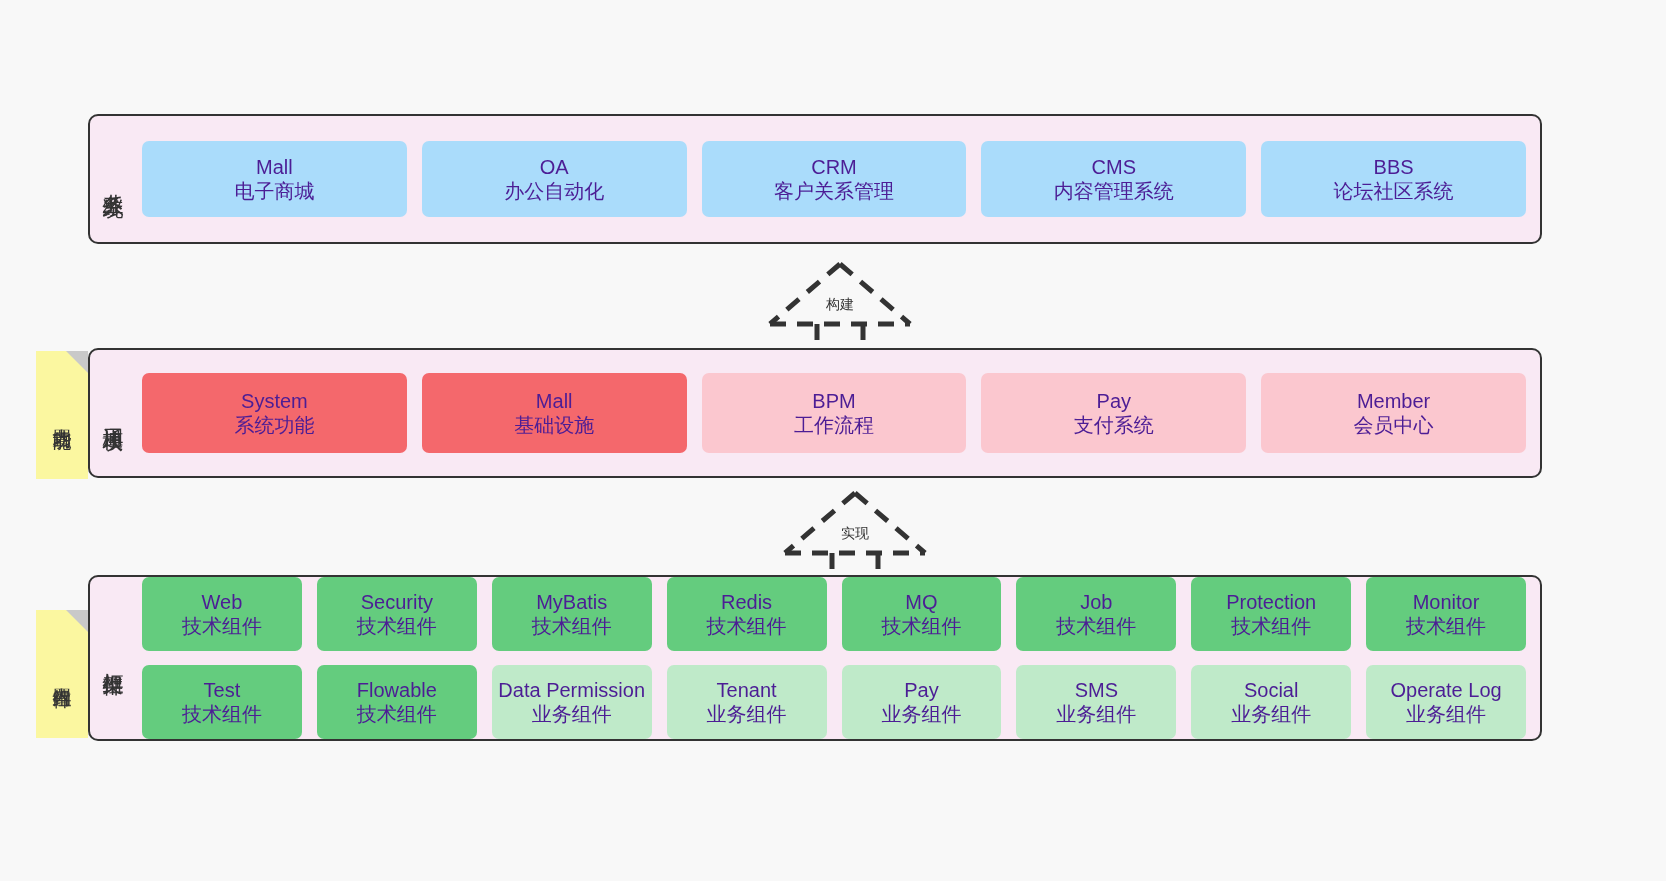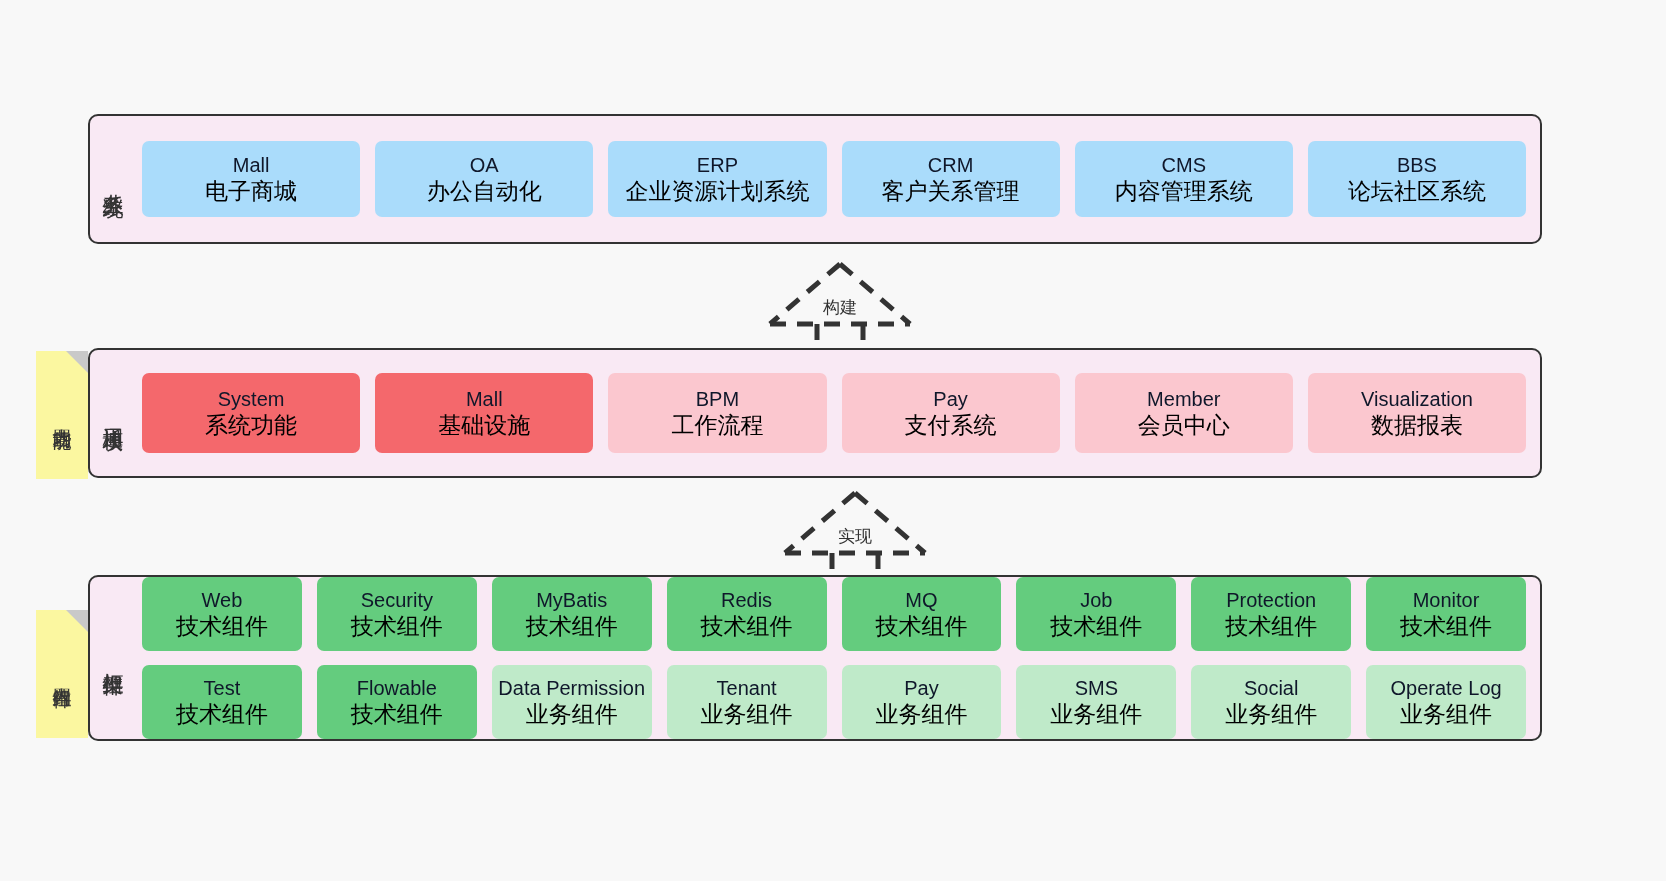--- a/index.html
+++ b/index.html
@@ -69,25 +69,25 @@
     flex-direction: column;
     align-items: center;
     justify-content: center;
     text-align: center;
     box-sizing: border-box;
     padding: 6px 4px;
     line-height: 1.22;
   }
   .card .t1 {
     font-size: 20px;
-    color: #0f172a;
+    color: #4c1d95;
   }
   .card .t2 {
-    font-size: 23px;
-    color: #000000;
+    font-size: 20px;
+    color: #4c1d95;
   }
   .card.blue  { background: #aadcfb; }
   .card.red   { background: #f4686c; }
   .card.pink  { background: #fbc7cf; }
   .card.green { background: #64cc7e; }
   .card.lgreen{ background: #bfeac9; }
 
   
   #band-business {
     left: 88px; top: 114px; width: 1454px; height: 130px;
@@ -134,21 +134,21 @@
     position: absolute;
     width: 160px;
     height: 98px;
   }
   .arrow svg { display: block; }
   .arrow .alabel {
     position: absolute;
     left: 50%;
     transform: translateX(-50%);
     top: 38px;
-    font-size: 17px;
+    font-size: 14px;
     color: #333333;
     background: transparent;
     padding: 0 3px;
     white-space: nowrap;
   }
   #arrow-build    { left: 760px; top: 258px; }
   #arrow-implement{ left: 775px; top: 487px; }
 </style>
 </head>
 <body>
@@ -159,24 +159,20 @@
     <div class="band-label">业务系统</div>
     <div class="band-body">
       <div class="row">
         <div class="card blue">
           <div class="t1">Mall</div>
           <div class="t2">电子商城</div>
         </div>
         <div class="card blue">
           <div class="t1">OA</div>
           <div class="t2">办公自动化</div>
-        </div>
-        <div class="card blue">
-          <div class="t1">ERP</div>
-          <div class="t2">企业资源计划系统</div>
         </div>
         <div class="card blue">
           <div class="t1">CRM</div>
           <div class="t2">客户关系管理</div>
         </div>
         <div class="card blue">
           <div class="t1">CMS</div>
           <div class="t2">内容管理系统</div>
         </div>
         <div class="card blue">
@@ -221,24 +217,20 @@
           <div class="t2">工作流程</div>
         </div>
         <div class="card pink">
           <div class="t1">Pay</div>
           <div class="t2">支付系统</div>
         </div>
         <div class="card pink">
           <div class="t1">Member</div>
           <div class="t2">会员中心</div>
         </div>
-        <div class="card pink">
-          <div class="t1">Visualization</div>
-          <div class="t2">数据报表</div>
-        </div>
       </div>
     </div>
   </div>
 
   <div class="arrow" id="arrow-implement">
     <svg width="160" height="98" viewBox="0 0 160 98">
       <path d="M80 6 L150 66" fill="none" stroke="#333333" stroke-width="5" stroke-dasharray="16,11"></path>
       <path d="M80 6 L10 66" fill="none" stroke="#333333" stroke-width="5" stroke-dasharray="16,11"></path>
       <path d="M10 66 L150 66" fill="none" stroke="#333333" stroke-width="5" stroke-dasharray="16,11"></path>
       <path d="M57 66 L57 98" fill="none" stroke="#333333" stroke-width="5" stroke-dasharray="16,11"></path>

